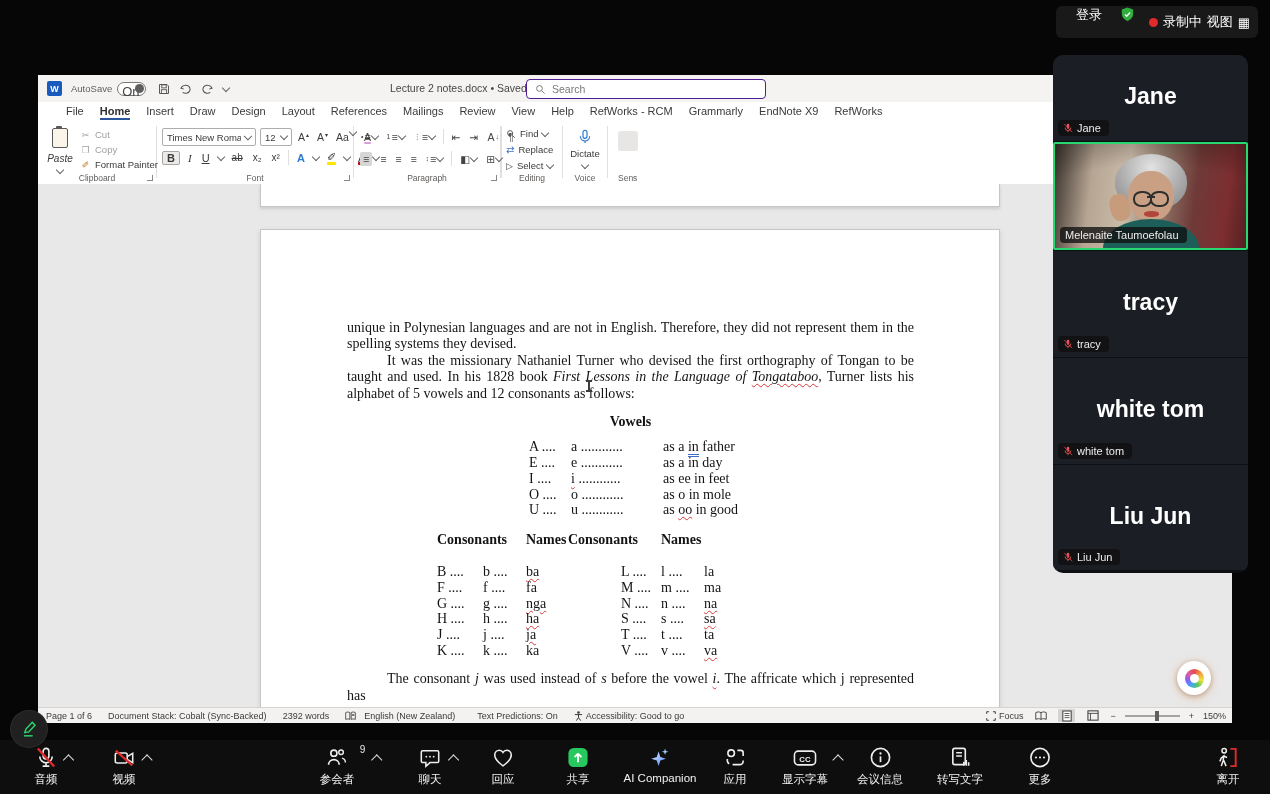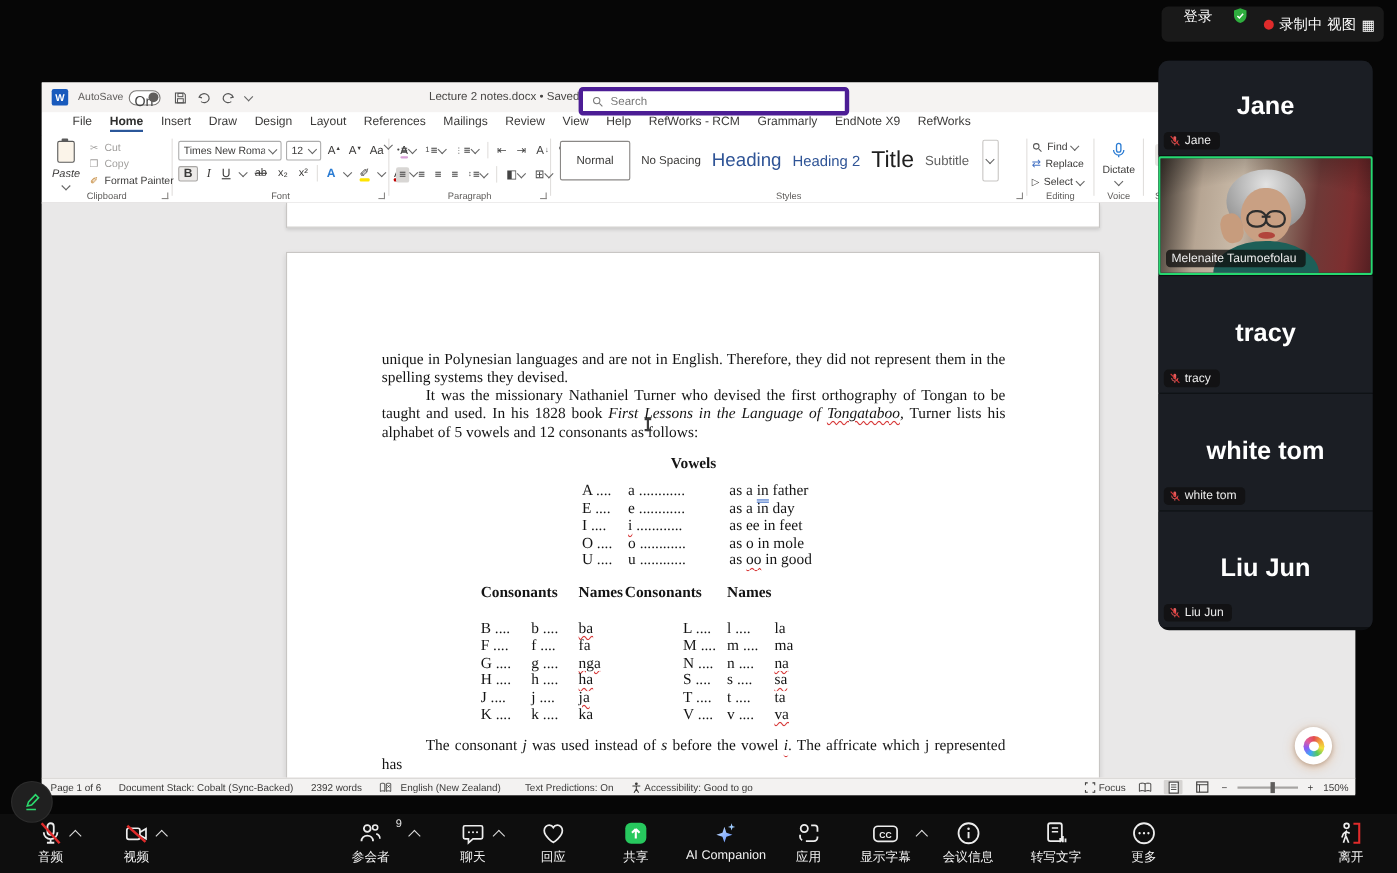--- a/index.html
+++ b/index.html
@@ -21,21 +21,21 @@
   .ww{position:absolute;left:38px;top:75px;width:1194px;height:647px;background:#fff;z-index:1;}
   .wt{position:relative;height:27px;background:#f5f3f2;display:flex;align-items:center;font-size:9.5px;color:#605e5c;}
   .wlogo{width:15px;height:15px;background:#185abd;border-radius:2px;color:#fff;font-size:9px;font-weight:bold;
          display:flex;align-items:center;justify-content:center;margin-left:9px;}
   .autosave{margin-left:9px;}
   .tog{width:27px;height:12px;border:1px solid #7a7876;border-radius:7px;position:relative;margin-left:5px;background:#fff;}
   .tog .on{position:absolute;left:4px;top:1px;font-size:13px;color:#444;}
   .tog .knob{position:absolute;right:1px;top:1px;width:9px;height:9px;border-radius:50%;background:#605e5c;}
   .qat{display:flex;align-items:center;gap:9px;margin-left:12px;color:#555;}
   .doctitle{position:absolute;left:352px;top:7px;font-size:10.5px;color:#484644;display:flex;align-items:center;gap:5px;}
-  .search{position:absolute;left:488px;top:4px;width:230px;height:18px;background:#fff;border:4px solid #4c1d95;
+  .search{position:absolute;left:488px;top:4px;width:230px;height:18px;background:#fff;border:1px solid #4c1d95;
           border-radius:4px;display:flex;align-items:center;gap:6px;padding-left:8px;font-size:10.5px;color:#777;}
   .chev-d{width:5px;height:5px;border-right:1.2px solid #666;border-bottom:1.2px solid #666;transform:rotate(45deg);display:inline-block;margin-top:-2px;}
 
   .menubar{height:21px;background:#fff;display:flex;align-items:flex-start;gap:16px;padding-left:28px;font-size:11px;color:#3b3a39;}
   .mtab{padding-top:3px;cursor:pointer;}
   .mtab.active{font-weight:bold;color:#30302f;border-bottom:2.5px solid #2b579a;padding-bottom:1px;}
 
   
   .ribbon{position:relative;height:61px;background:#fff;border-bottom:1px solid #d0cece;display:flex;font-size:10px;color:#3b3a39;}
   .rdiv{width:1px;height:52px;background:#e1dfdd;margin-top:3px;flex:none;}
@@ -370,35 +370,20 @@
         <span class="pic">
             <i>⊞</i>
             <i class="chev-d"></i>
           </span>
       </div>
       <div class="rg-label">Paragraph</div>
       <i class="dlg"></i>
     </div>
     <i class="rdiv"></i>
 
-    <div class="rg rg-styles">
-      <div class="sgal">
-        <span class="sitem s-normal">Normal</span>
-        <span class="sitem s-nospace">No Spacing</span>
-        <span class="sitem s-h1">Heading</span>
-        <span class="sitem s-h2">Heading 2</span>
-        <span class="sitem s-title">Title</span>
-        <span class="sitem s-sub">Subtitle</span>
-        <span class="smore">
-            <i class="chev-d"></i>
-          </span>
-      </div>
-      <div class="rg-label">Styles</div>
-      <i class="dlg"></i>
-    </div>
     <i class="rdiv"></i>
 
     <div class="rg rg-edit">
       <span class="erow" style="top:5px">
         <svg width="10" height="10" viewBox="0 0 16 16">
             <circle cx="6.5" cy="6.5" r="4" fill="none" stroke="#555" stroke-width="1.5"></circle>
             <path d="m10 10 4 4" stroke="#555" stroke-width="1.5"></path>
           </svg>
         <span>Find</span>
           <i class="chev-d"></i>

